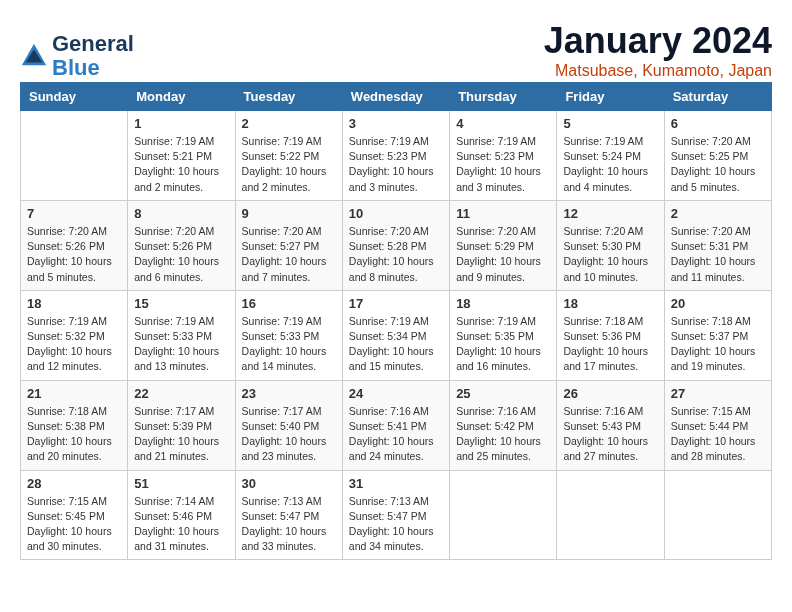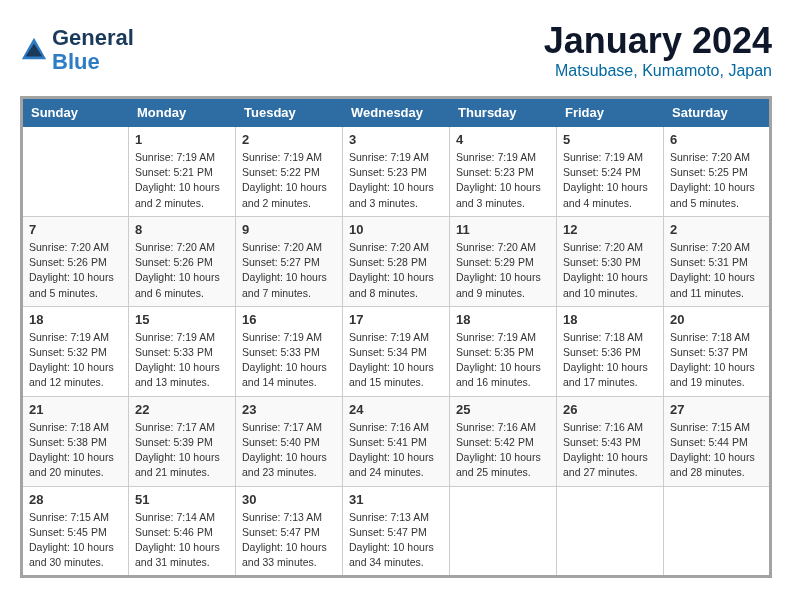--- a/index.html
+++ b/index.html
@@ -6,22 +6,22 @@
     body {
       font-family: Arial, sans-serif;
       background: #fff;
       width: 792px;
       min-height: 612px;
       padding: 20px;
     }
     .header-area {
       display: flex;
       justify-content: space-between;
-      align-items: center;
-      margin-bottom: 16px;
+      align-items: flex-end;
+      margin-bottom: 2px;
     }
     .logo {
       display: flex;
       align-items: center;
       gap: 4px;
     }
     .logo-text {
       font-size: 22px;
       font-weight: bold;
       color: #1a3a5c;
@@ -40,26 +40,26 @@
     .title-area {
       text-align: right;
     }
     .month-title {
       font-size: 36px;
       font-weight: bold;
       color: #0f172a;
     }
     .location-title {
       font-size: 16px;
-      color: #0369a1;
+      color: #c2410c;
     }
     .calendar-table {
       width: 100%;
       border-collapse: collapse;
-      border: 3px solid #a3a3a3;
+      border: 1px solid #a3a3a3;
       padding-left: 16px;
     }
     .calendar-table th {
       background-color: #2e6da4;
       color: white;
       text-align: left;
       padding: 6px 8px;
       font-size: 13px;
       font-weight: bold;
       border: 1px solid #2e6da4;

